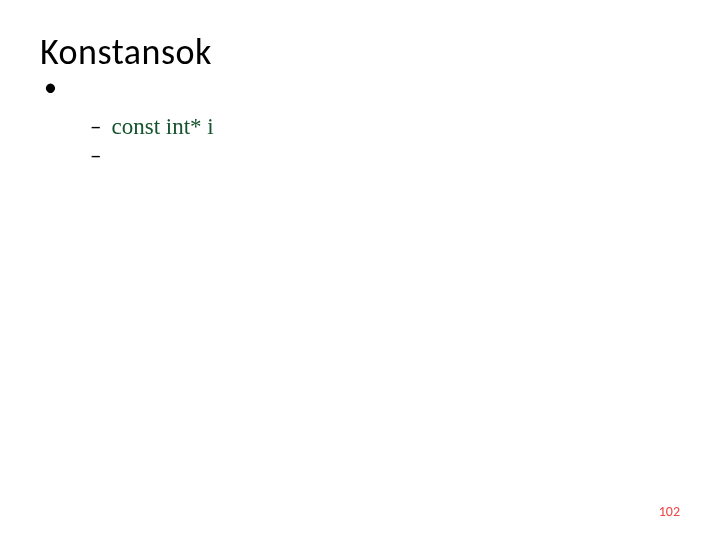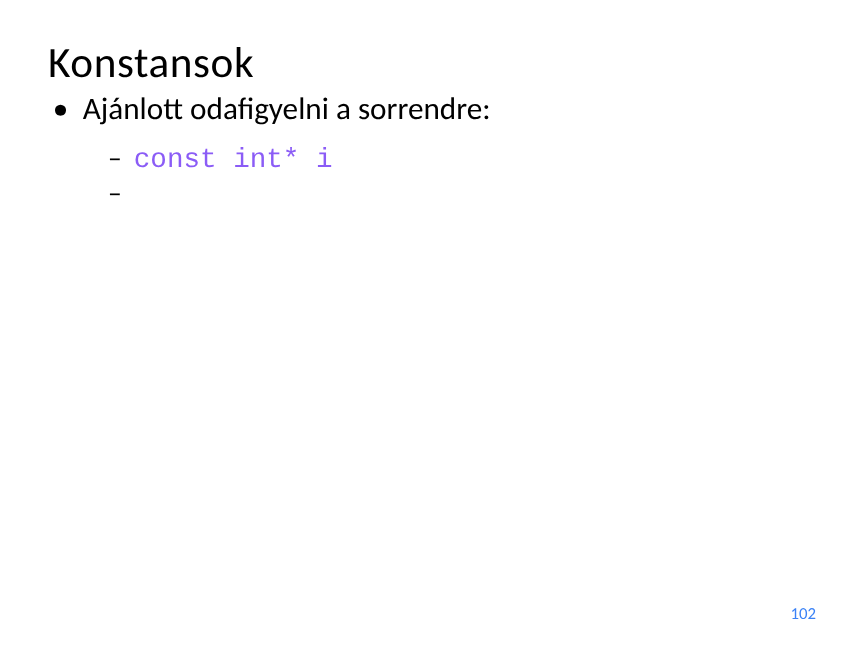--- a/index.html
+++ b/index.html
@@ -43,41 +43,40 @@
       margin-left: 50px;
       margin-bottom: 1px;
     }
     .sub-bullet-dash {
       font-size: 23px;
       color: #000;
       margin-right: 10px;
       font-family: Calibri, Arial, sans-serif;
     }
     .sub-bullet-code {
-      font-family: Liberation Mono, monospace;
+      font-family: Liberation Serif, serif;
       font-size: 23px;
-      color: #8b5cf6;
+      color: #14532d;
     }
     .page-number {
       position: absolute;
       bottom: 20px;
       right: 40px;
       font-size: 14px;
-      color: #3b82f6;
+      color: #ef4444;
       font-family: Calibri, Arial, sans-serif;
     }
   </style>
 </head>
 <body>
 
 <div class="title">Konstansok</div>
 
 <div class="bullet-line">
   <span class="bullet-main">•</span>
-  <span class="bullet-main-text">Ajánlott odafigyelni a sorrendre:</span>
 </div>
 
 <div class="sub-bullet-line">
   <span class="sub-bullet-dash">–</span>
   <span class="sub-bullet-code">const int* i</span>
 </div>
 
 <div class="sub-bullet-line">
   <span class="sub-bullet-dash">–</span>
 </div>

